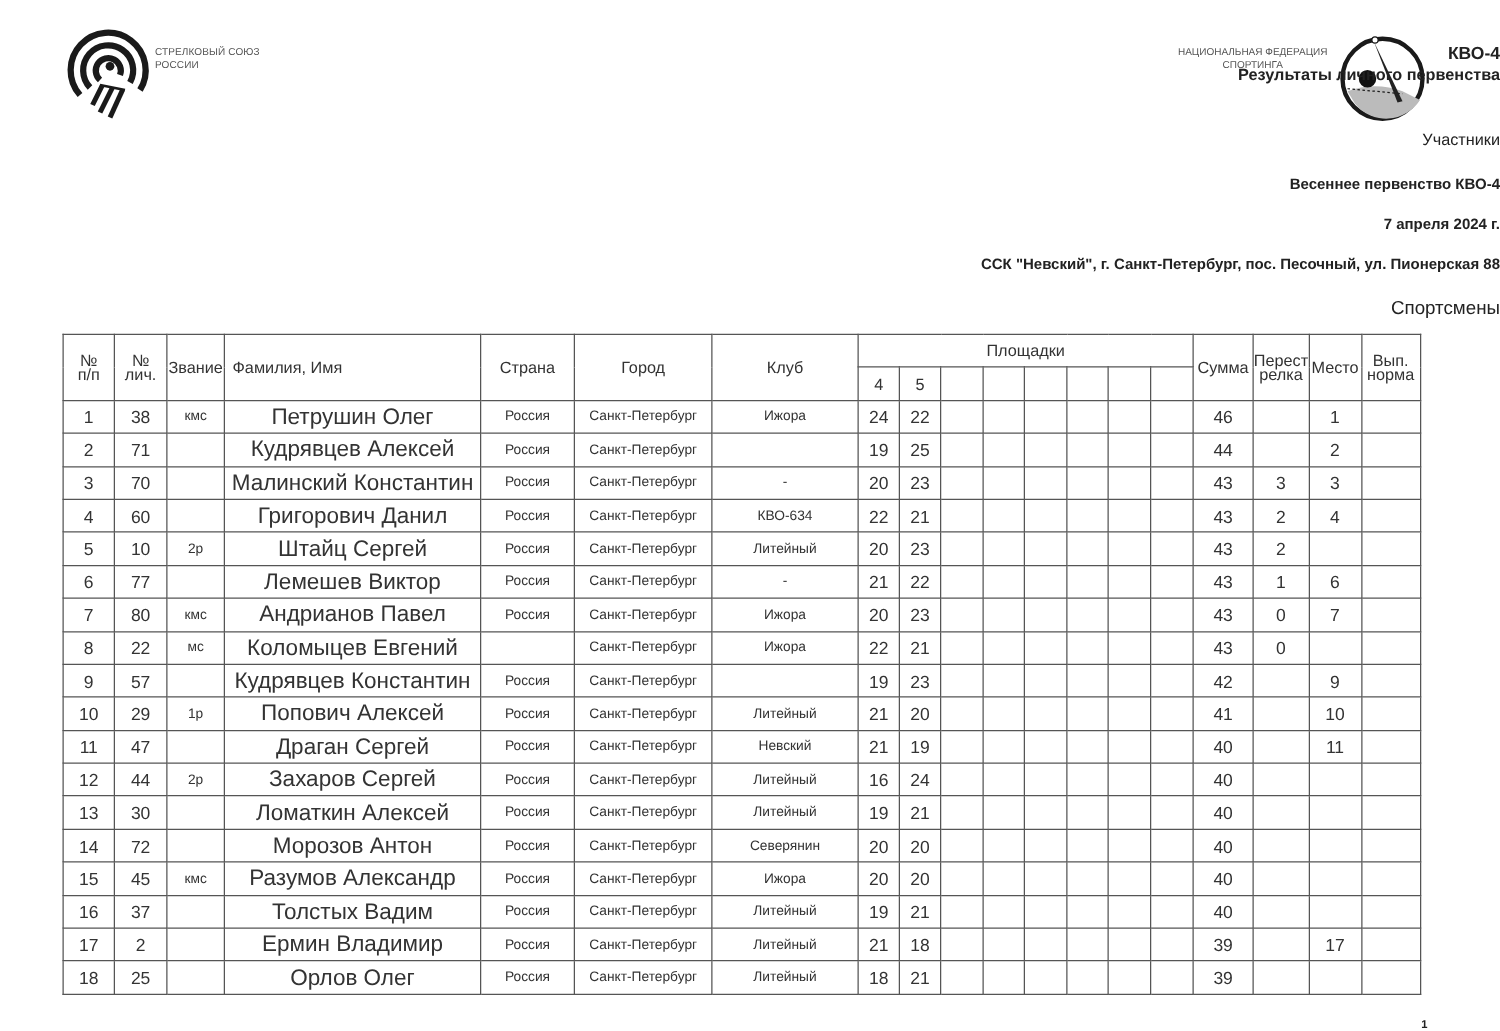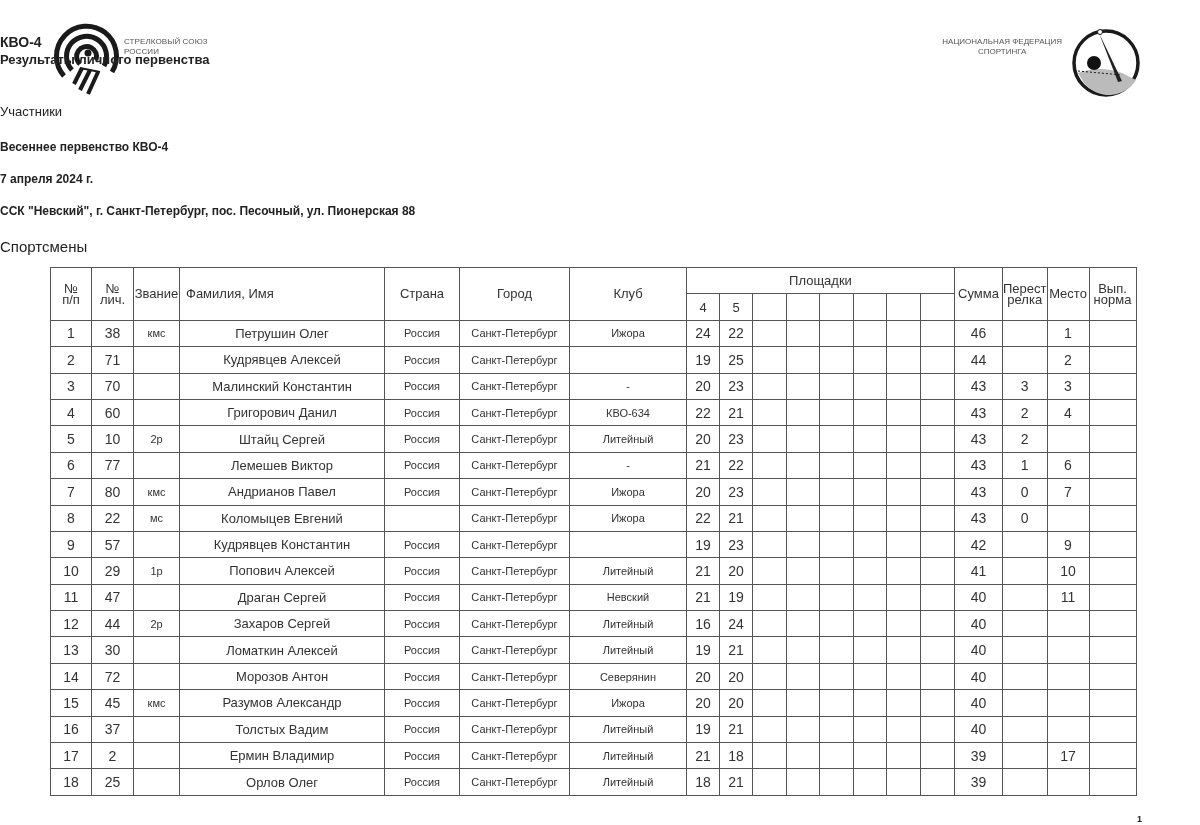--- a/index.html
+++ b/index.html
@@ -5,21 +5,21 @@
   html, body { margin: 0; padding: 0; background: #ffffff; }
   body {
     width: 1200px; height: 825px; position: relative; overflow: hidden;
     font-family: "Liberation Sans", sans-serif; color: #222;
   }
   .logo-left { position: absolute; left: 52px; top: 20px; width: 72px; height: 76px; }
   .logo-left-text { position: absolute; left: 124px; top: 37px; font-size: 8px; line-height: 10px; color: #555; letter-spacing: 0.1px; }
   .logo-right-text { position: absolute; right: 138px; top: 37px; font-size: 8px; line-height: 10px; color: #555; text-align: center; }
   .logo-right { position: absolute; left: 1070px; top: 25px; width: 72px; height: 72px; }
 
-  .hdr { position: absolute; left: 0; width: 1200px; text-align: left; color: #222; }
+  .hdr { position: absolute; left: 0; width: 1200px; text-align: right; color: #222; }
   .h-code { top: 34px; font-size: 14px; font-weight: bold; }
   .h-title { top: 52px; font-size: 13px; font-weight: bold; }
   .h-sub { top: 104px; font-size: 13px; }
   .h-event { top: 140px; font-size: 12px; font-weight: bold; }
   .h-date { top: 172px; font-size: 12px; font-weight: bold; }
   .h-venue { top: 204px; font-size: 12px; font-weight: bold; }
   .h-section { top: 238px; font-size: 15px; font-weight: normal; }
 
   table.res {
     position: absolute; left: 50px; top: 267px;
@@ -28,21 +28,21 @@
   }
   table.res td, table.res th {
     border: 1.5px solid #555; padding: 0; height: 25.4px;
     text-align: center; vertical-align: middle; overflow: hidden; white-space: nowrap;
   }
   table.res th { font-weight: normal; font-size: 13px; }
   th.small { font-size: 10px; line-height: 11px; white-space: normal; }
   th.tiny { font-size: 11px; }
   th.plq-num { font-size: 10px; height: 18px; }
   th.plq-title { font-size: 10px; height: 20px; vertical-align: top; }
-  td.name { text-align: left; padding-left: 6px; font-size: 13px; }
+  td.name { text-align: left; padding-left: 6px; font-size: 18px; }
   td.sm { font-size: 11px; }
   td.city { text-align: left; padding-left: 3px; font-size: 11px; }
   td.num { font-size: 14px; }
   .pagenum { position: absolute; left: 1137px; top: 814px; font-size: 9px; font-weight: bold; }
 </style>
 </head>
 <body>
 
 <svg class="logo-left" viewBox="0 0 72 76">
   <g fill="none" stroke="#1a1a1a" stroke-width="5">

